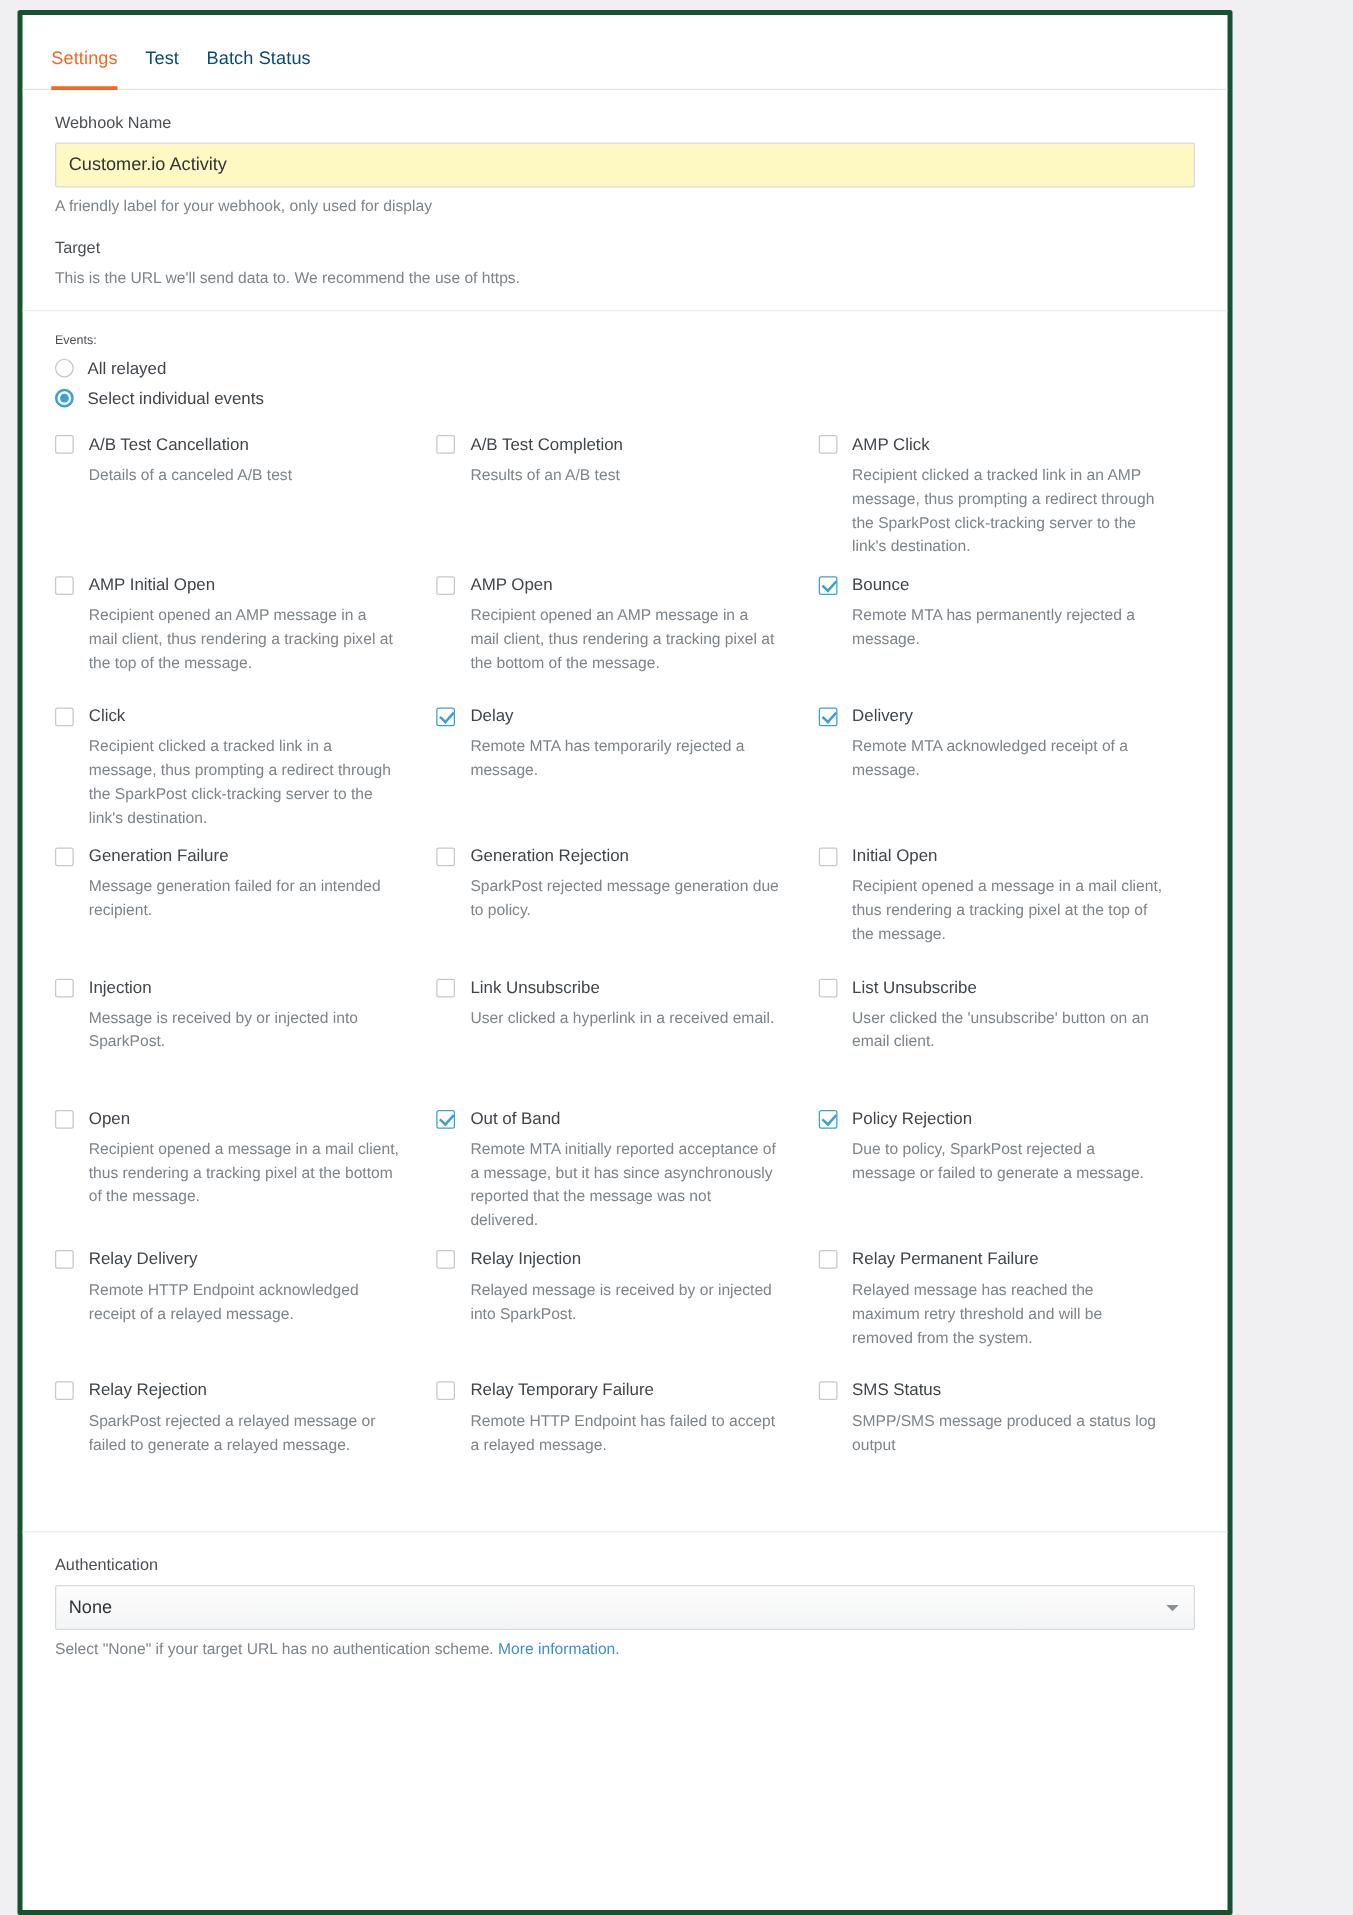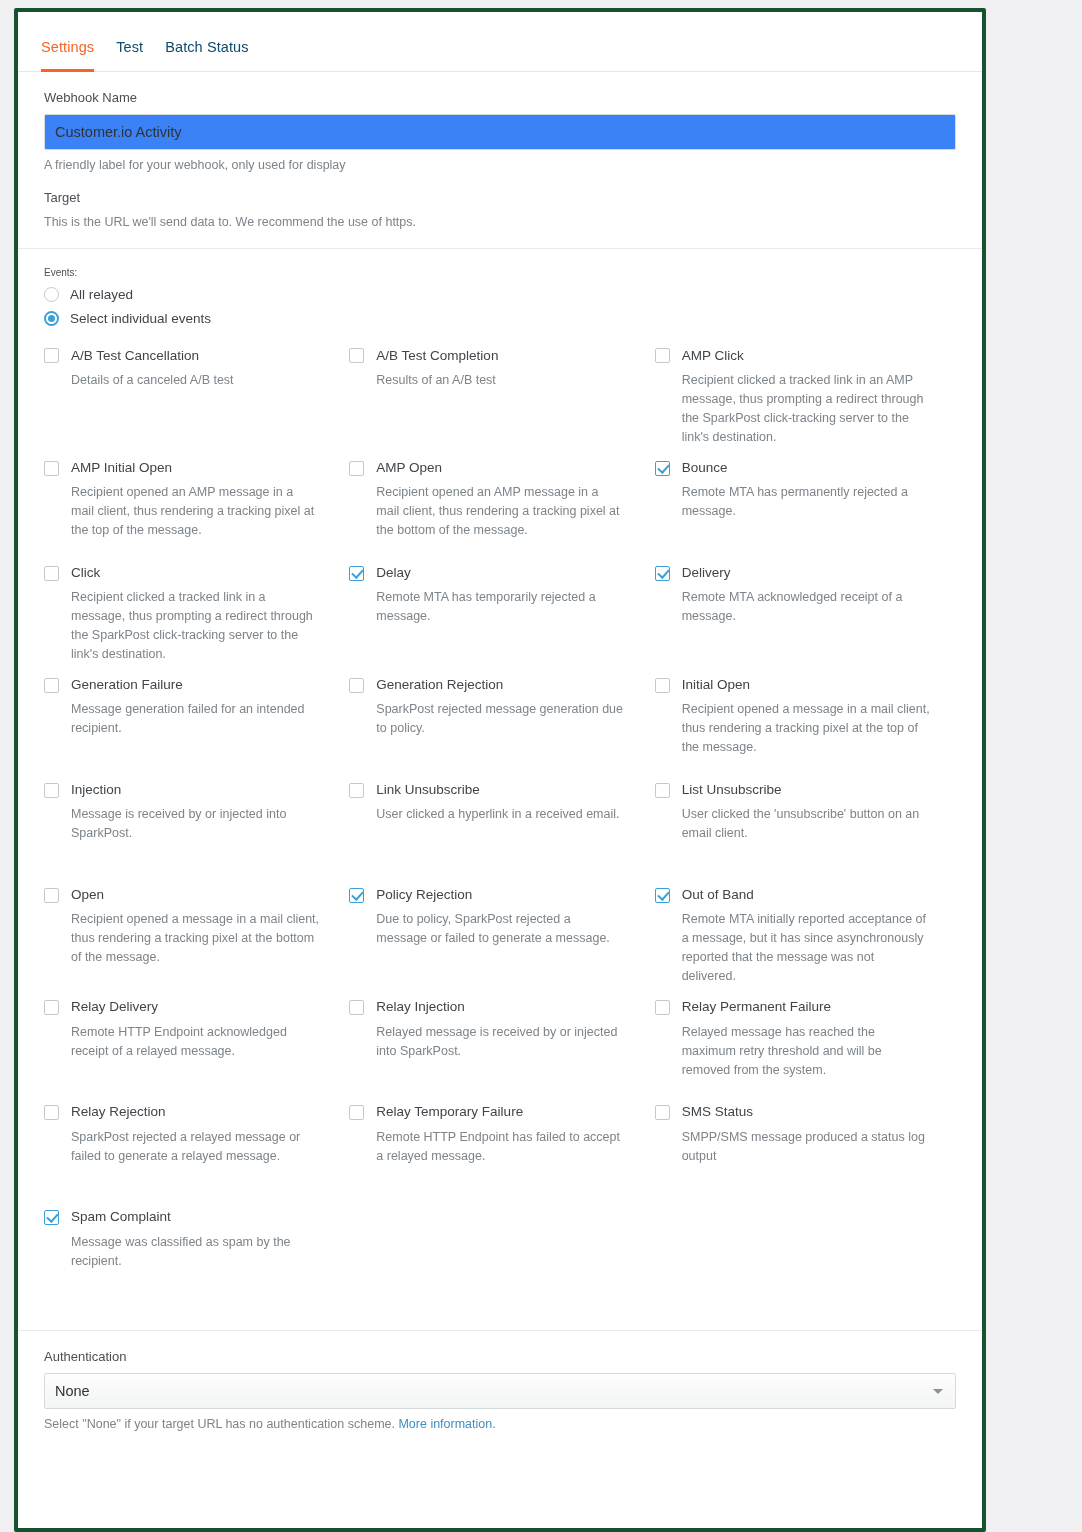--- a/index.html
+++ b/index.html
@@ -75,21 +75,21 @@
   .text-input {
     display: block;
     width: 100%;
     height: 36px;
     border: 1px solid #d5dadd;
     border-radius: 2px;
     padding: 0 10px;
     font-size: 14.5px;
     color: #2f3337;
     font-family: "Liberation Sans", sans-serif;
-    background: #3b82f6;
+    background: #fef9c3;
     outline: none;
   }
   .help-text {
     font-size: 12.5px;
     color: #7d848a;
     margin-top: 7px;
     line-height: 1.4;
   }
   .spacer-18 { height: 16px; }
 
@@ -373,33 +373,33 @@
           <div class="event-item">
             <div class="event-head">
               <span class="cb"></span>
               <span class="event-name">Open</span>
             </div>
             <div class="event-desc">Recipient opened a message in a mail client, thus rendering a tracking pixel at the bottom of the message.</div>
           </div>
           <div class="event-item">
             <div class="event-head">
               <span class="cb checked"></span>
+              <span class="event-name">Out of Band</span>
+            </div>
+            <div class="event-desc">Remote MTA initially reported acceptance of a message, but it has since asynchronously reported that the message was not delivered.</div>
+          </div>
+          <div class="event-item">
+            <div class="event-head">
+              <span class="cb checked"></span>
               <span class="event-name">Policy Rejection</span>
             </div>
             <div class="event-desc">Due to policy, SparkPost rejected a message or failed to generate a message.</div>
           </div>
           <div class="event-item">
             <div class="event-head">
-              <span class="cb checked"></span>
-              <span class="event-name">Out of Band</span>
-            </div>
-            <div class="event-desc">Remote MTA initially reported acceptance of a message, but it has since asynchronously reported that the message was not delivered.</div>
-          </div>
-          <div class="event-item">
-            <div class="event-head">
               <span class="cb"></span>
               <span class="event-name">Relay Delivery</span>
             </div>
             <div class="event-desc">Remote HTTP Endpoint acknowledged receipt of a relayed message.</div>
           </div>
           <div class="event-item">
             <div class="event-head">
               <span class="cb"></span>
               <span class="event-name">Relay Injection</span>
             </div>
@@ -425,27 +425,20 @@
               <span class="event-name">Relay Temporary Failure</span>
             </div>
             <div class="event-desc">Remote HTTP Endpoint has failed to accept a relayed message.</div>
           </div>
           <div class="event-item">
             <div class="event-head">
               <span class="cb"></span>
               <span class="event-name">SMS Status</span>
             </div>
             <div class="event-desc">SMPP/SMS message produced a status log output</div>
-          </div>
-          <div class="event-item">
-            <div class="event-head">
-              <span class="cb checked"></span>
-              <span class="event-name">Spam Complaint</span>
-            </div>
-            <div class="event-desc">Message was classified as spam by the recipient.</div>
           </div>
         </div>
     </div>
 
     <div class="section no-border">
       <div class="field-label">Authentication</div>
       <div class="select-wrap">
         <div class="select-box">
           <span>None</span>
         </div>

